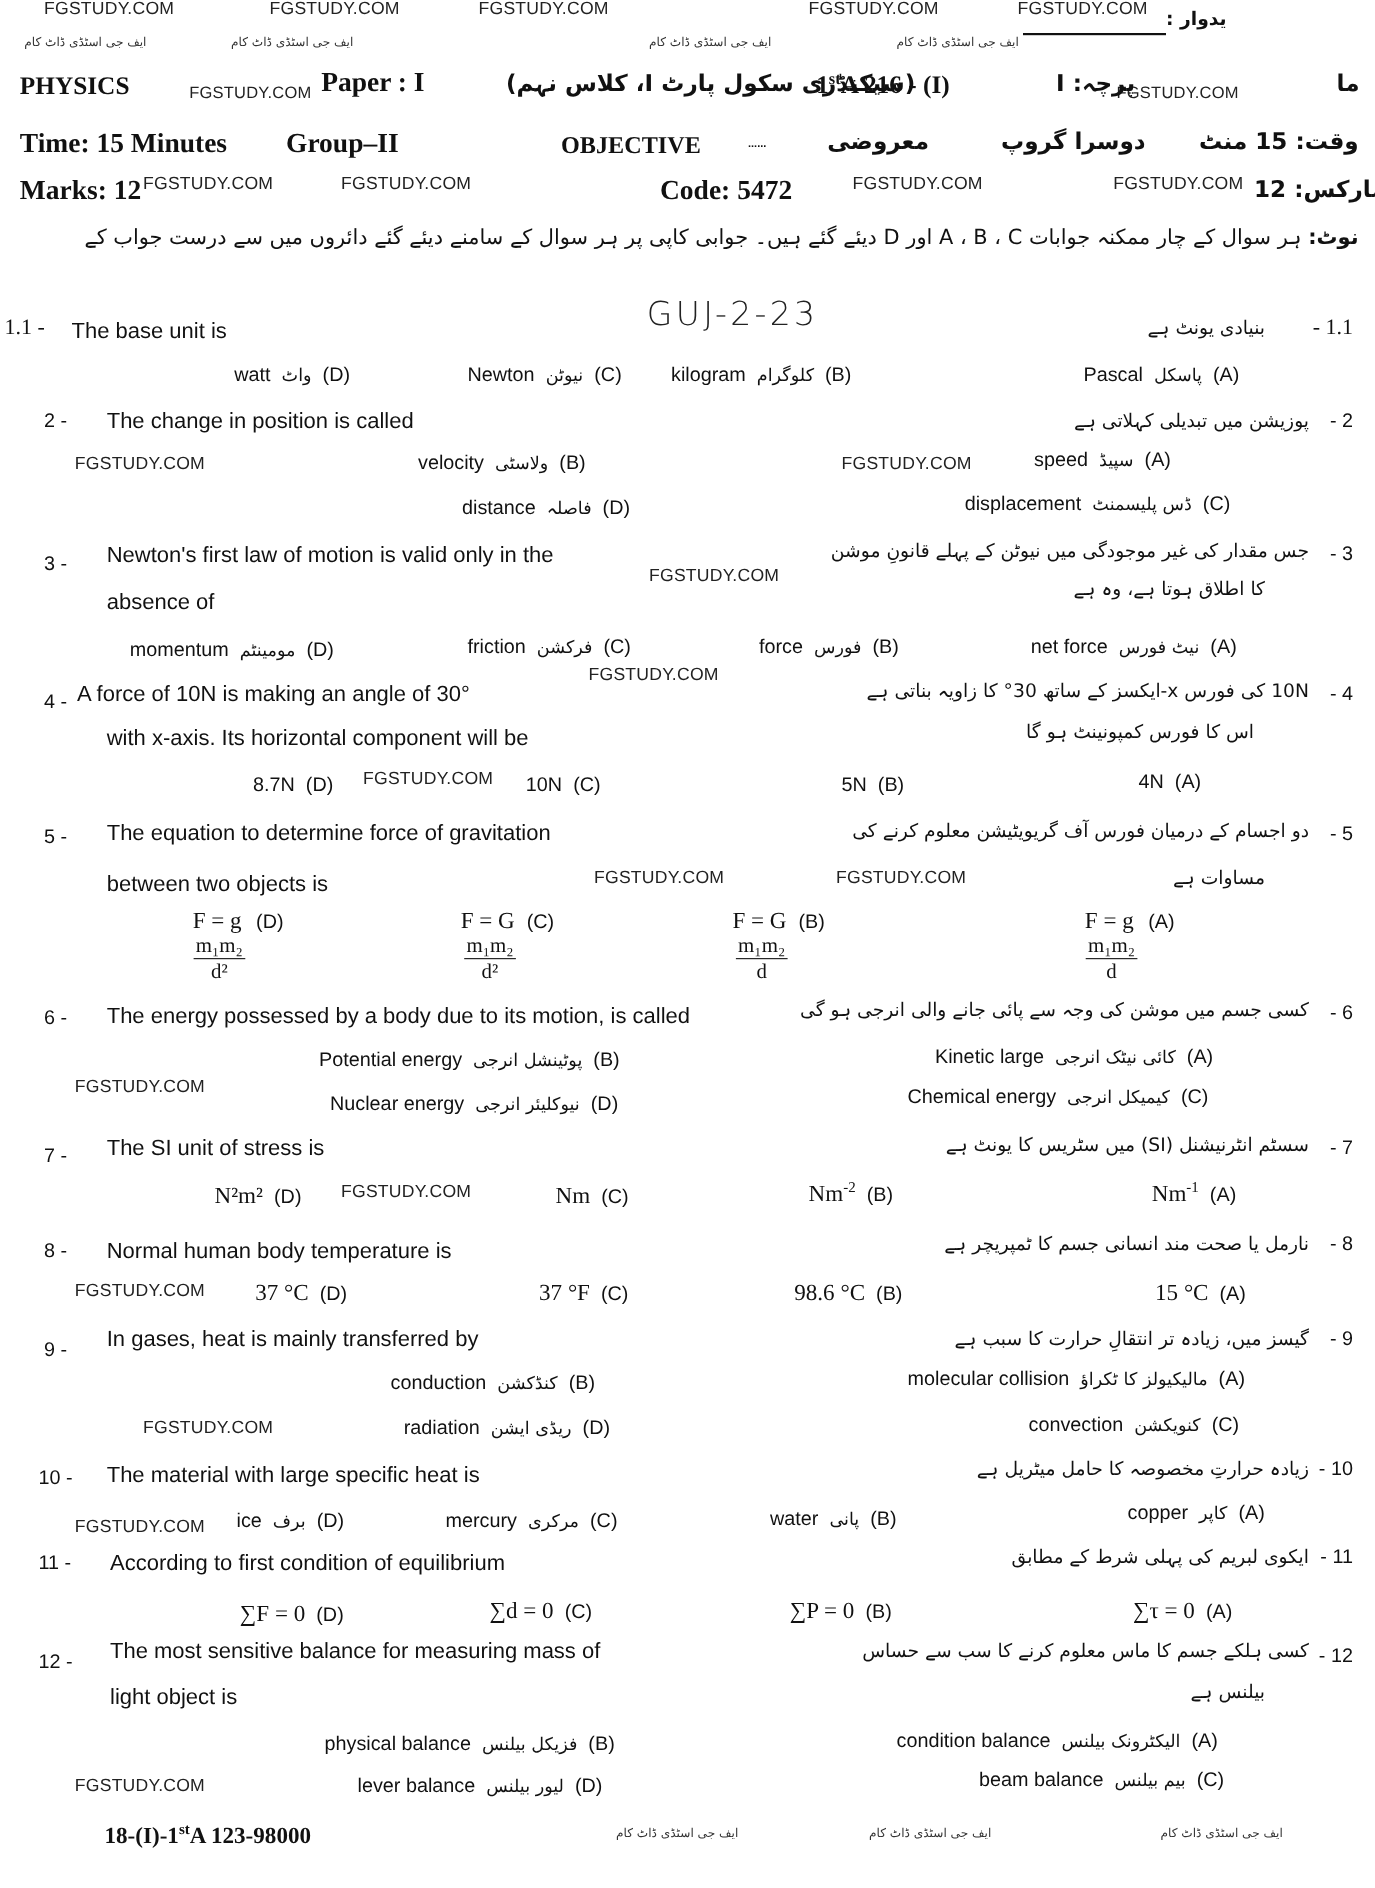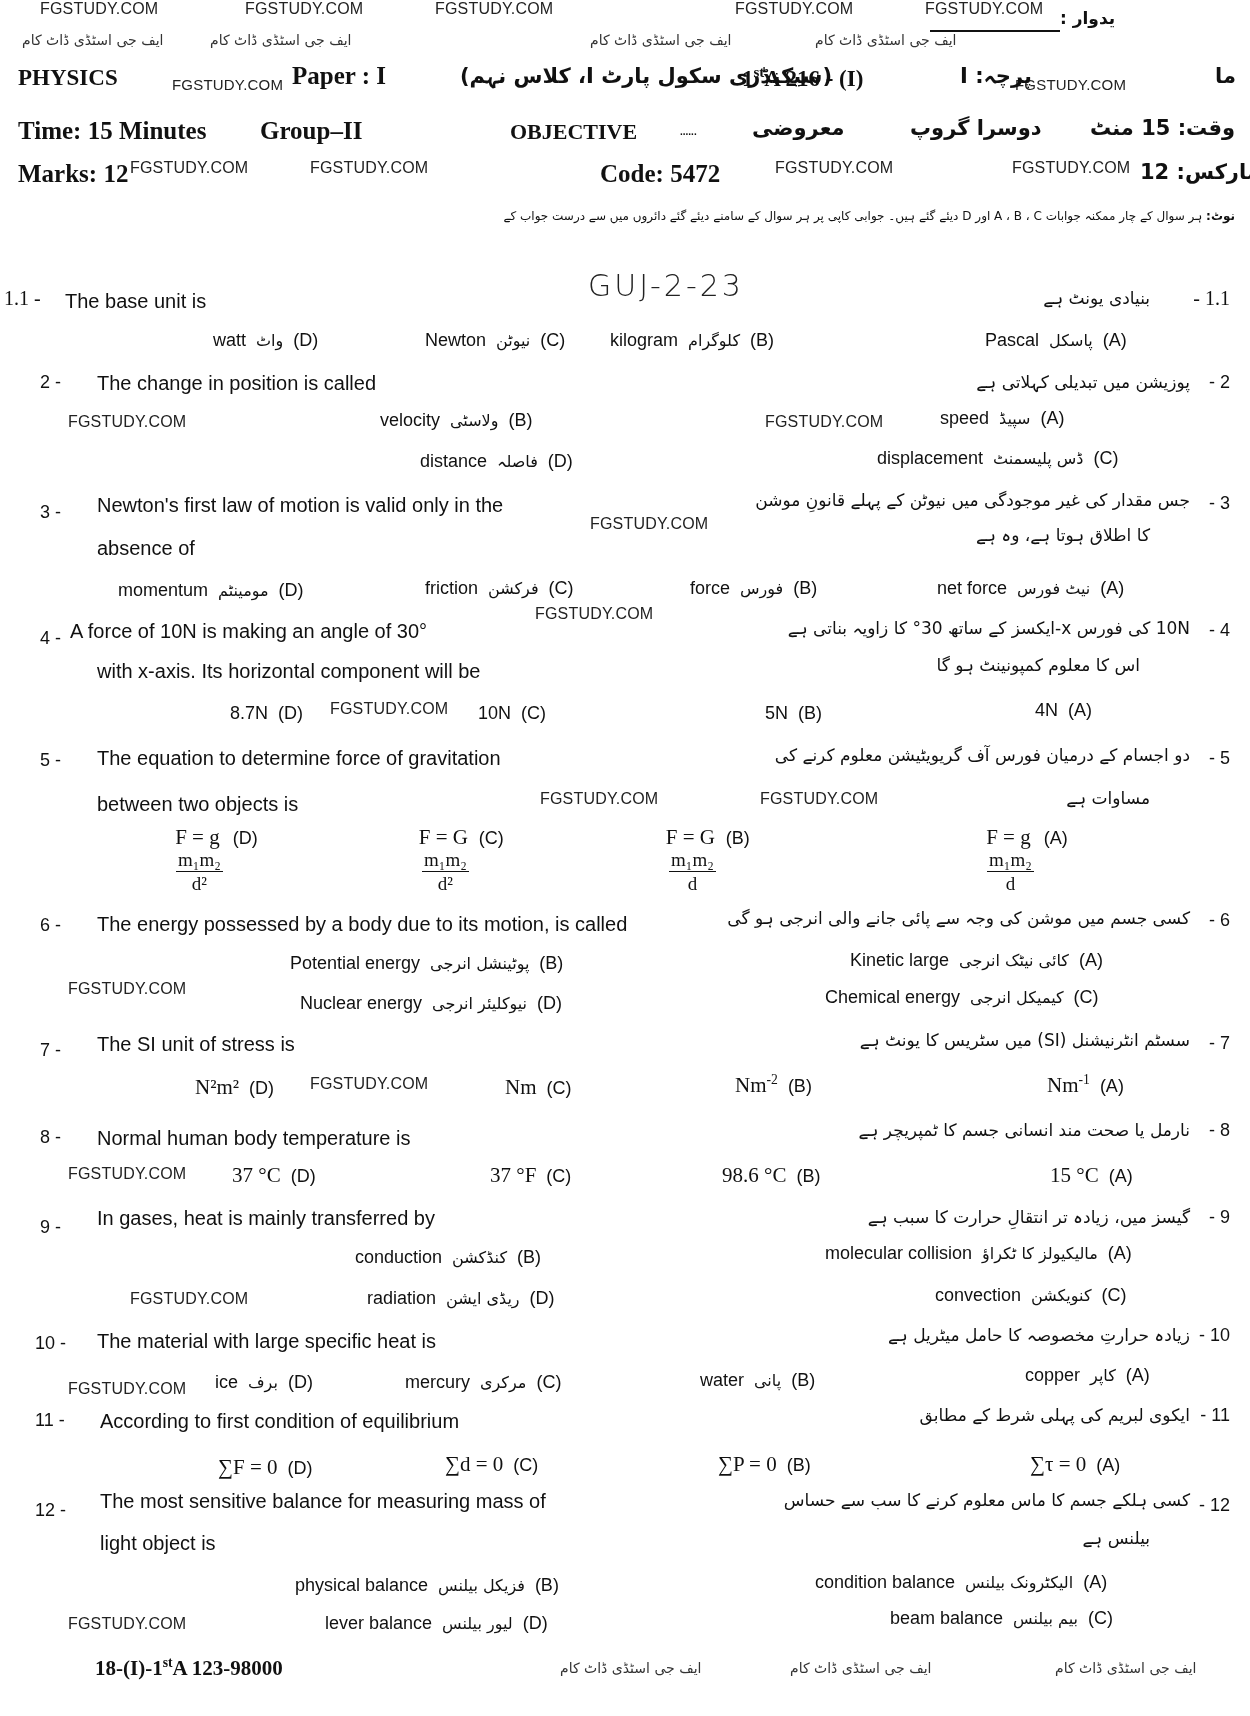--- a/index.html
+++ b/index.html
@@ -1,32 +1,32 @@
 <!DOCTYPE html>
 <html><head>
 <meta charset="utf-8">
 <style>
   * { box-sizing: border-box; margin: 0; padding: 0; }
   html, body { width: 1250px; height: 1716px; background: #ffffff; overflow: hidden; }
   body { position: relative; color: #111; font-family: "Liberation Sans", sans-serif; }
   .abs { position: absolute; white-space: nowrap; }
   .wm { font-family: "Liberation Sans", sans-serif; font-size: 16px; color: #222; letter-spacing: 0.2px; }
-  .wm-urdu { font-family: "DejaVu Sans", sans-serif; font-size: 14px; color: #333; direction: rtl; }
+  .wm-urdu { font-family: "DejaVu Sans", sans-serif; font-size: 11px; color: #333; direction: rtl; }
   .serif-bold { font-family: "Liberation Serif", serif; font-weight: bold; }
   .hdr { font-size: 23px; }
   .hdr-big { font-size: 25px; }
   .urdu { font-family: "DejaVu Sans", sans-serif; direction: rtl; }
   .urdu-hdr { font-family: "DejaVu Sans", sans-serif; direction: rtl; font-weight: bold; font-size: 21px; }
   .q-num { font-family: "Liberation Sans", sans-serif; font-size: 18px; color: #111; }
   .q-text { font-family: "Liberation Sans", sans-serif; font-size: 20px; color: #111; }
   .q-urdu { font-family: "DejaVu Sans", sans-serif; font-size: 17px; direction: rtl; color: #111; }
   .opt { font-family: "Liberation Sans", sans-serif; font-size: 18px; color: #111; display: flex; align-items: baseline; gap: 10px; }
   .opt .ur { font-family: "DejaVu Sans", sans-serif; font-size: 16px; direction: rtl; }
   .opt .math { font-family: "Liberation Serif", serif; font-size: 21px; }
-  .note { font-family: "DejaVu Sans", sans-serif; font-size: 12px; direction: rtl; text-align: right; line-height: 33px; }
+  .note { font-family: "DejaVu Sans", sans-serif; font-size: 19px; direction: rtl; text-align: right; line-height: 33px; }
   .note b { font-weight: bold; }
   .handwriting { font-family: "DejaVu Sans", sans-serif; font-size: 30px; letter-spacing: 3px; color: #222; font-weight: 300; }
   .frac { display: inline-flex; flex-direction: column; align-items: center; vertical-align: middle; line-height: 1; margin-left: 4px; }
   .frac .num { border-bottom: 1.5px solid #111; padding: 0 2px 2px; font-size: 19px; }
   .frac .den { padding-top: 2px; font-size: 19px; }
   .formula { font-family: "Liberation Serif", serif; font-size: 21px; display: inline-flex; align-items: center; flex-direction: column; }
   sup { font-size: 65%; }
   .underline-line { border-bottom: 2px solid #111; }
 </style>
 </head>
@@ -163,21 +163,21 @@
       <span class="ur">نیٹ فورس</span>
       <span>(A)</span>
     </div>
 </div>
 
 <div>
   <div class="abs q-num" style="left:40px;top:628px">4 -</div>
   <div class="abs q-text" style="left:70px;top:620px">A force of 10N is making an angle of 30°</div>
   <div class="abs q-text" style="left:97px;top:660px">with x-axis. Its horizontal component will be</div>
   <div class="abs q-urdu" style="right:60px;top:618px">10N کی فورس x-ایکسز کے ساتھ 30° کا زاویہ بناتی ہے</div>
-  <div class="abs q-urdu" style="right:110px;top:655px">اس کا معلوم کمپونینٹ ہو گا</div>
+  <div class="abs q-urdu" style="right:110px;top:655px">اس کا فورس کمپونینٹ ہو گا</div>
   <div class="abs q-num" style="right:20px;top:620px">- 4</div>
   <div class="abs opt" style="left:230px;top:703px">
       <span>8.7N</span>
       <span>(D)</span>
     </div>
   <div class="abs opt" style="left:478px;top:703px">
       <span>10N</span>
       <span>(C)</span>
     </div>
   <div class="abs opt" style="left:765px;top:703px">

